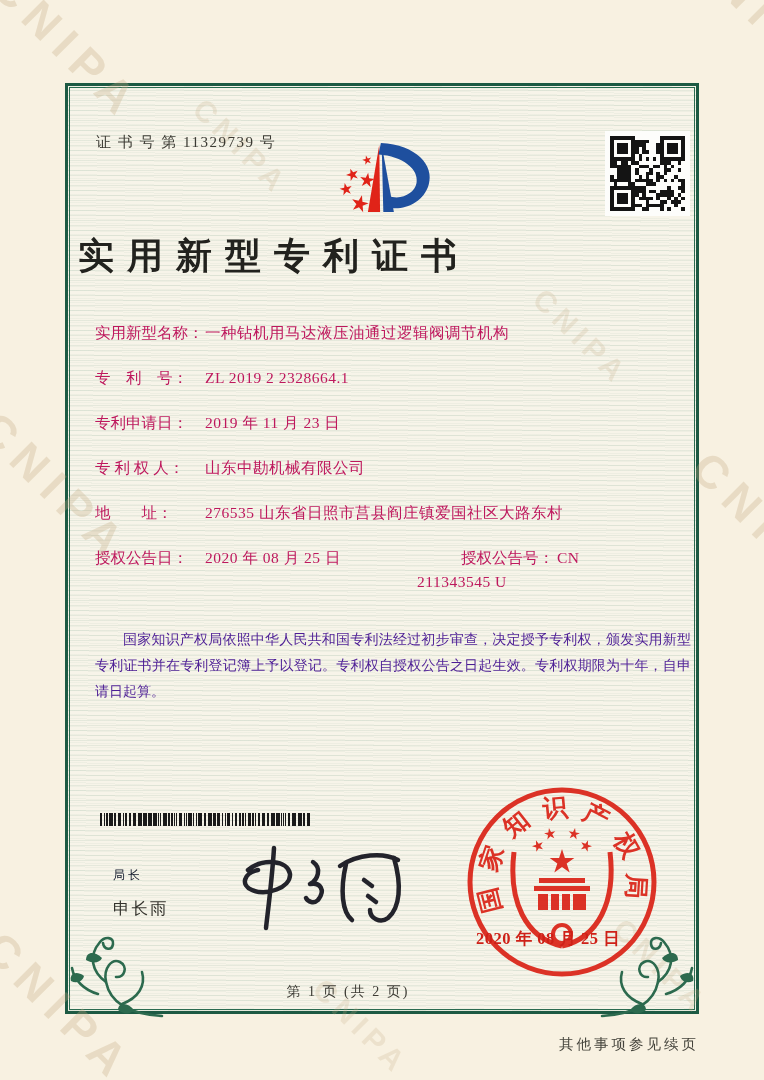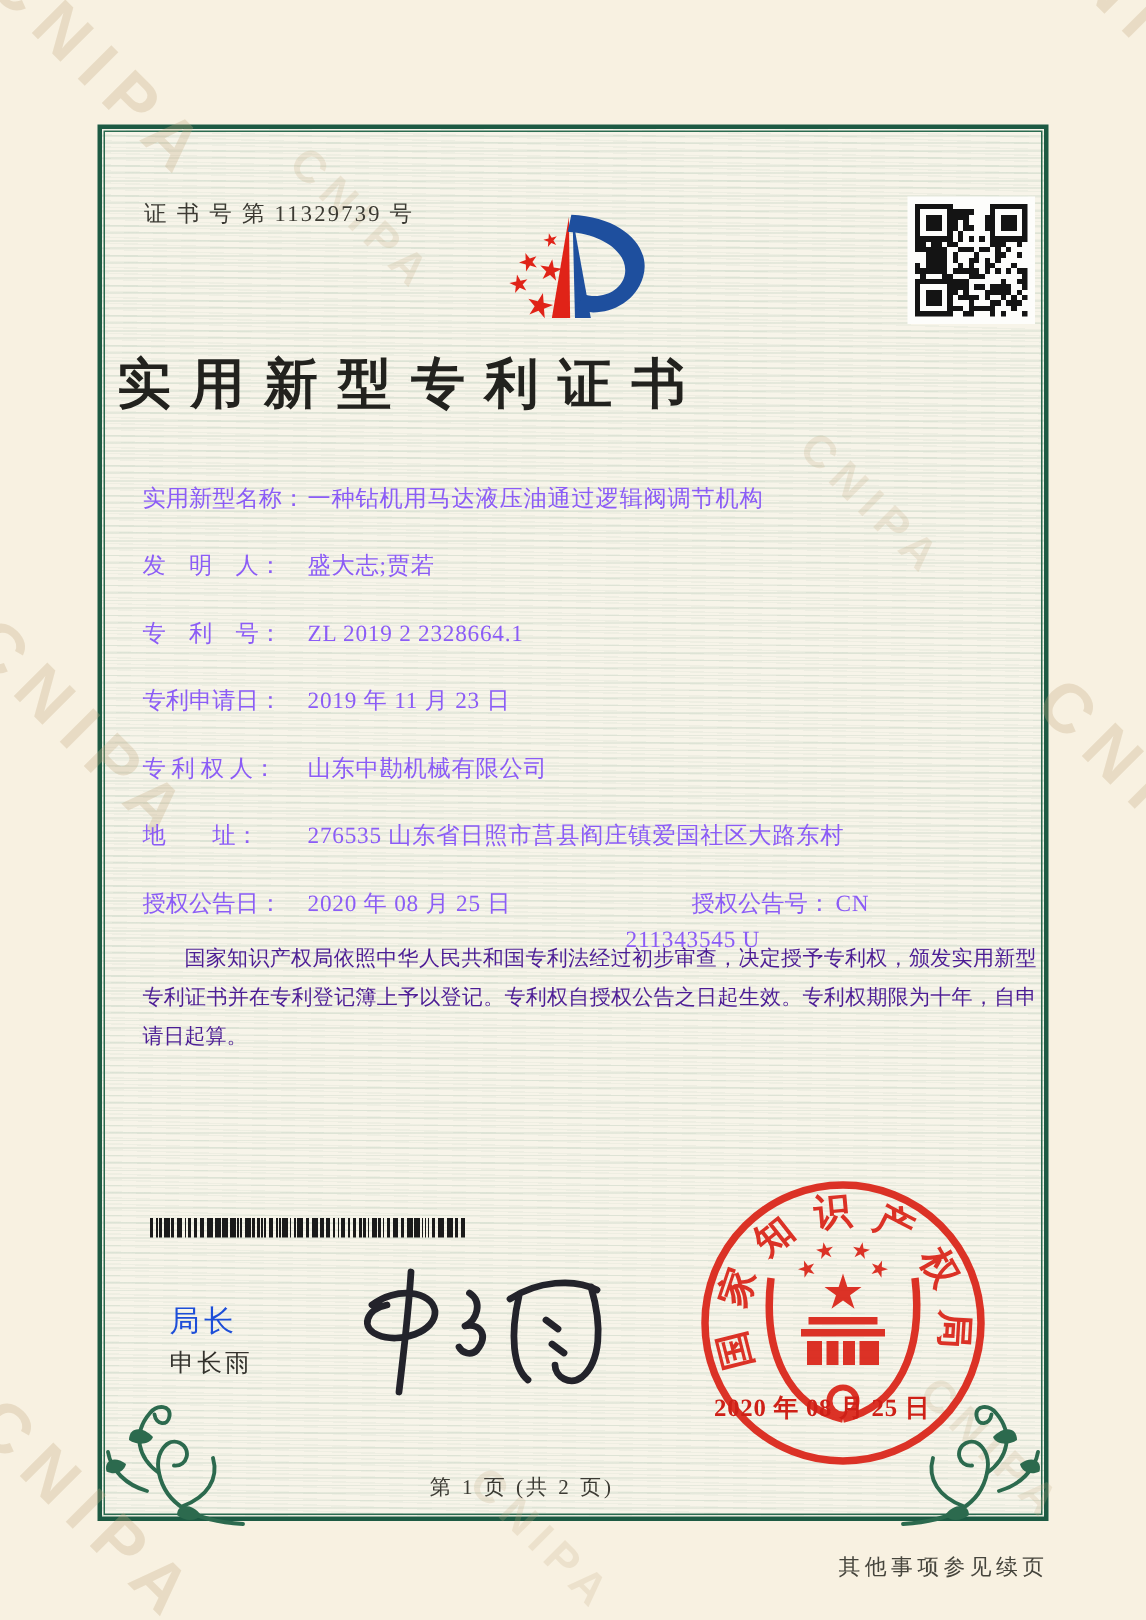--- a/index.html
+++ b/index.html
@@ -28,34 +28,34 @@
   .cert-no { position:absolute; left:96px; top:133px; font-size:15px; letter-spacing:1.5px; color:#3b3a33; }
 
   .logo { position:absolute; left:316px; top:124px; width:146px; height:108px; }
 
   .qr-box { position:absolute; left:605px; top:131px; width:85px; height:85px; background:#fdfdfb; padding:5px; }
   .qr-box svg { width:100%; height:100%; shape-rendering:crispEdges; fill:#141414; }
 
   .title { position:absolute; left:65px; top:232px; width:634px; text-align:left;
            font-size:36px; font-weight:700; letter-spacing:13px; text-indent:13px; color:#22221e; }
 
-  .fields { position:absolute; left:95px; top:321px; width:560px; font-size:15.5px; color:#8b5cf6; }
+  .fields { position:absolute; left:95px; top:321px; width:560px; font-size:15.5px; color:#be185d; }
   .frow { position:relative; height:45px; line-height:24px; }
   .flabel { display:inline-block; width:110px; white-space:pre; vertical-align:top; }
   .fvalue { letter-spacing:.5px; }
   .fpair2 { position:absolute; left:322px; top:0; }
 
   .paras { position:absolute; left:95px; top:627px; width:596px; font-size:14px; line-height:26px;
            color:#4c1d95; text-align:justify; }
   .paras p { text-indent:2em; }
 
   .barcode { position:absolute; left:100px; top:812px; width:212px; height:13px; }
   .barcode svg { width:100%; height:100%; fill:#1a1a1a; shape-rendering:crispEdges; }
 
-  .signer-post { position:absolute; left:113px; top:867px; font-size:20px; letter-spacing:3px; color:#1d4ed8; }
+  .signer-post { position:absolute; left:113px; top:867px; font-size:12px; letter-spacing:3px; color:#0f172a; }
   .signer-name { position:absolute; left:113px; top:898px; font-size:16.5px; letter-spacing:2px; color:#33322c;text-align:center; }
 
   .signature { position:absolute; left:218px; top:840px; width:195px; height:98px; }
   .signature path { fill:none; stroke:#23232b; stroke-width:4.5; stroke-linecap:round; stroke-linejoin:round; }
 
   .seal { position:absolute; left:462px; top:782px; width:200px; height:200px; opacity:.93; }
   .seal-date { position:absolute; left:476px; top:928px; width:190px; font-size:16.5px;
                color:#ce2017; letter-spacing:.5px; font-weight:700; }
 
   .page-info { position:absolute; left:65px; top:983px; width:566px; text-align:center;
@@ -356,23 +356,20 @@
         </svg>
     </div>
 
     <div class="title">实用新型专利证书</div>
 
     <div class="fields">
       <div class="frow">
         <span class="flabel">实用新型名称：</span><span class="fvalue">一种钻机用马达液压油通过逻辑阀调节机构</span>
       </div>
       <div class="frow">
-        <span class="flabel">发　明　人：</span><span class="fvalue">盛大志;贾若</span>
-      </div>
-      <div class="frow">
         <span class="flabel">专　利　号：</span><span class="fvalue">ZL 2019 2 2328664.1</span>
       </div>
       <div class="frow">
         <span class="flabel">专利申请日：</span><span class="fvalue">2019 年 11 月 23 日</span>
       </div>
       <div class="frow">
         <span class="flabel">专 利 权 人：</span><span class="fvalue">山东中勘机械有限公司</span>
       </div>
       <div class="frow">
         <span class="flabel">地　　址：</span><span class="fvalue">276535 山东省日照市莒县阎庄镇爱国社区大路东村</span>

